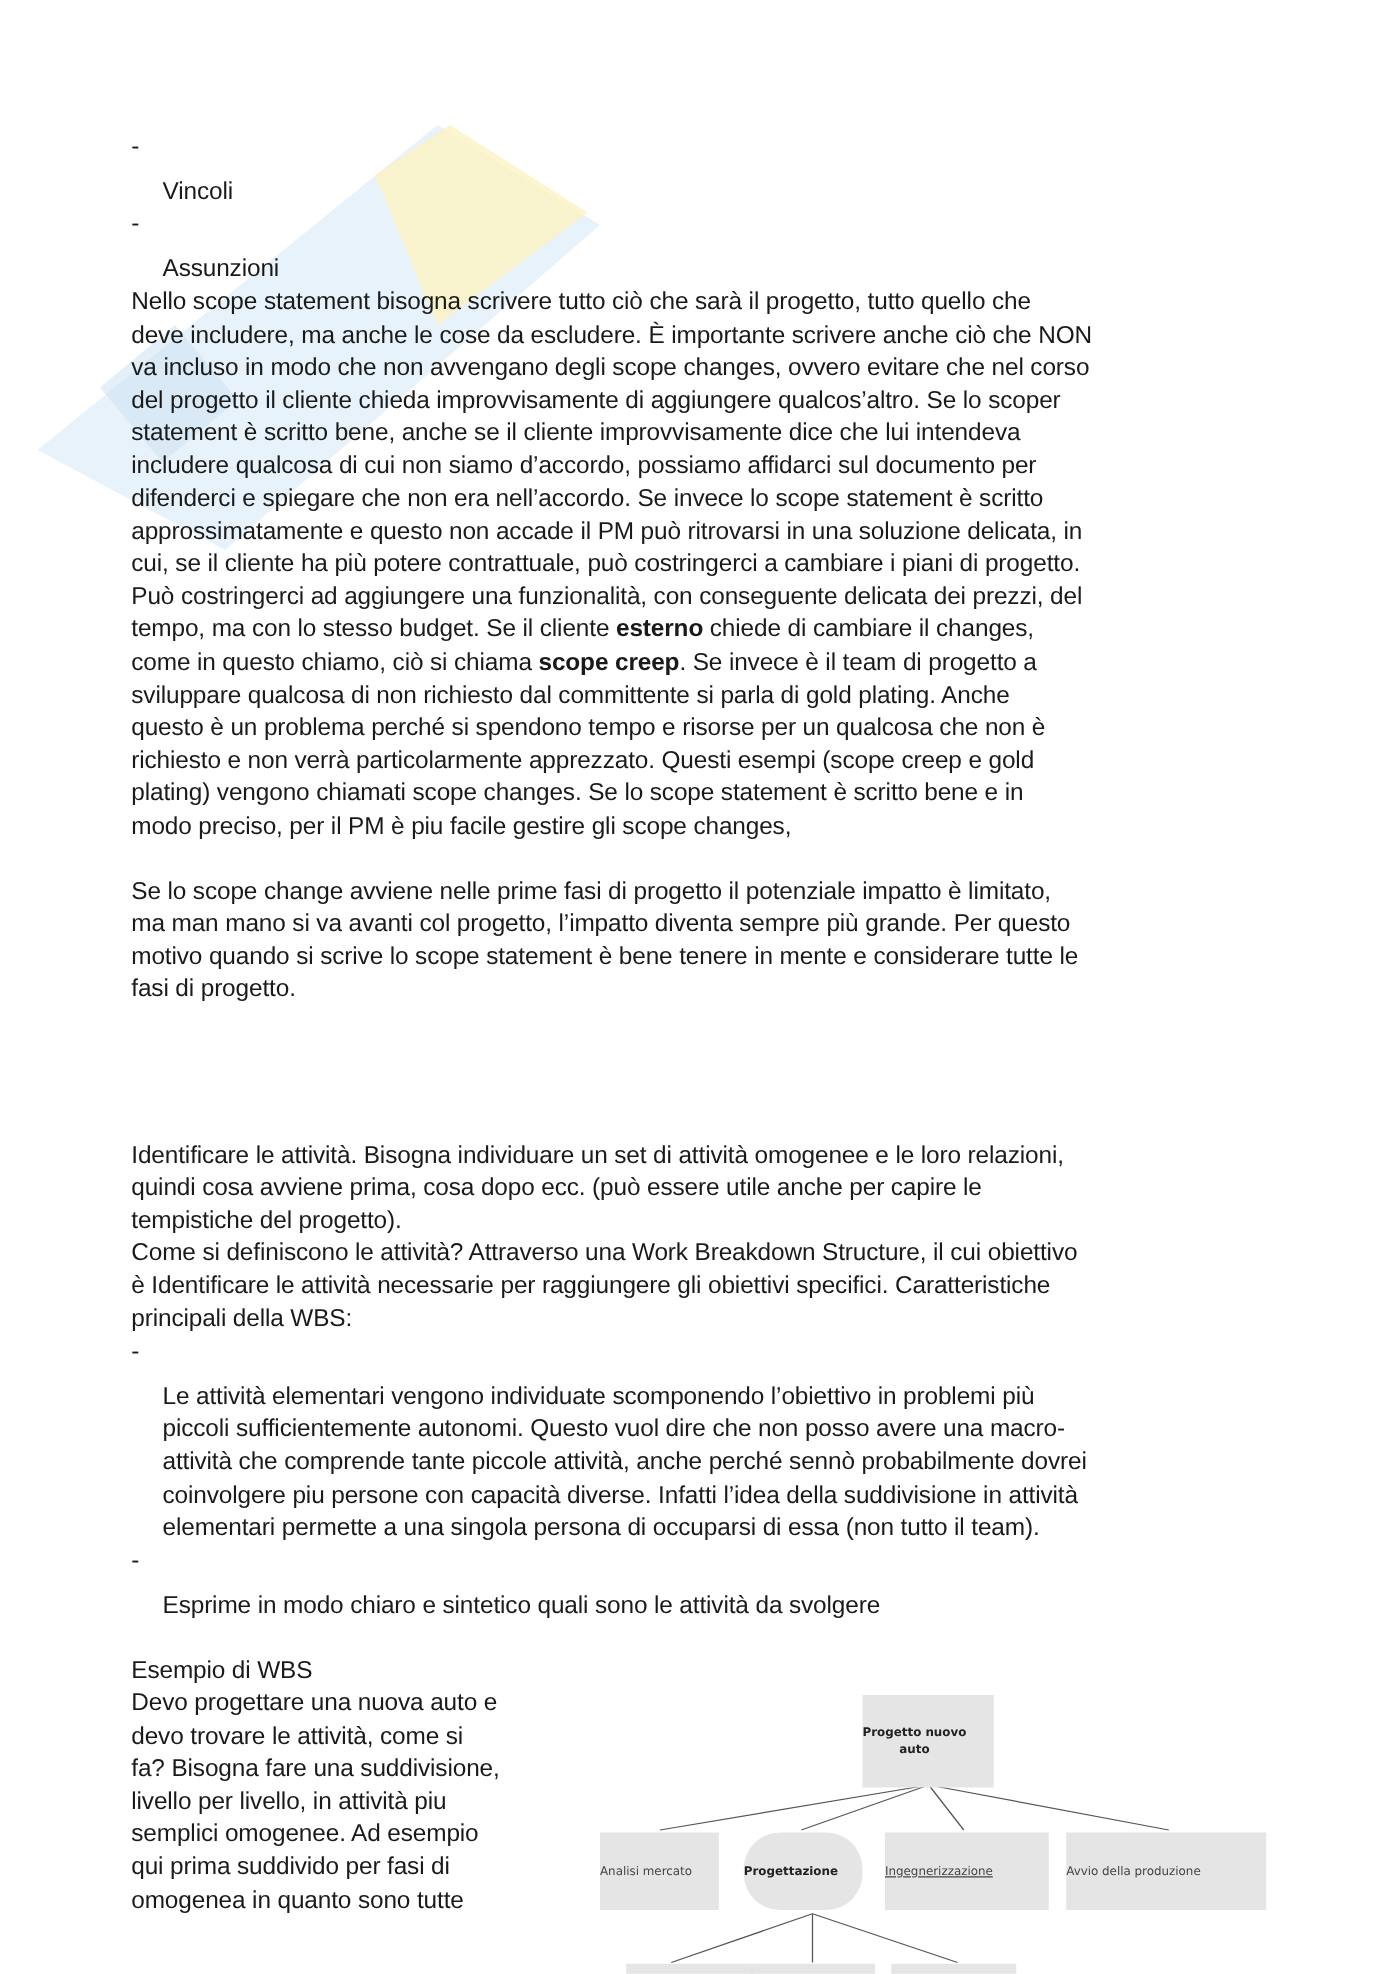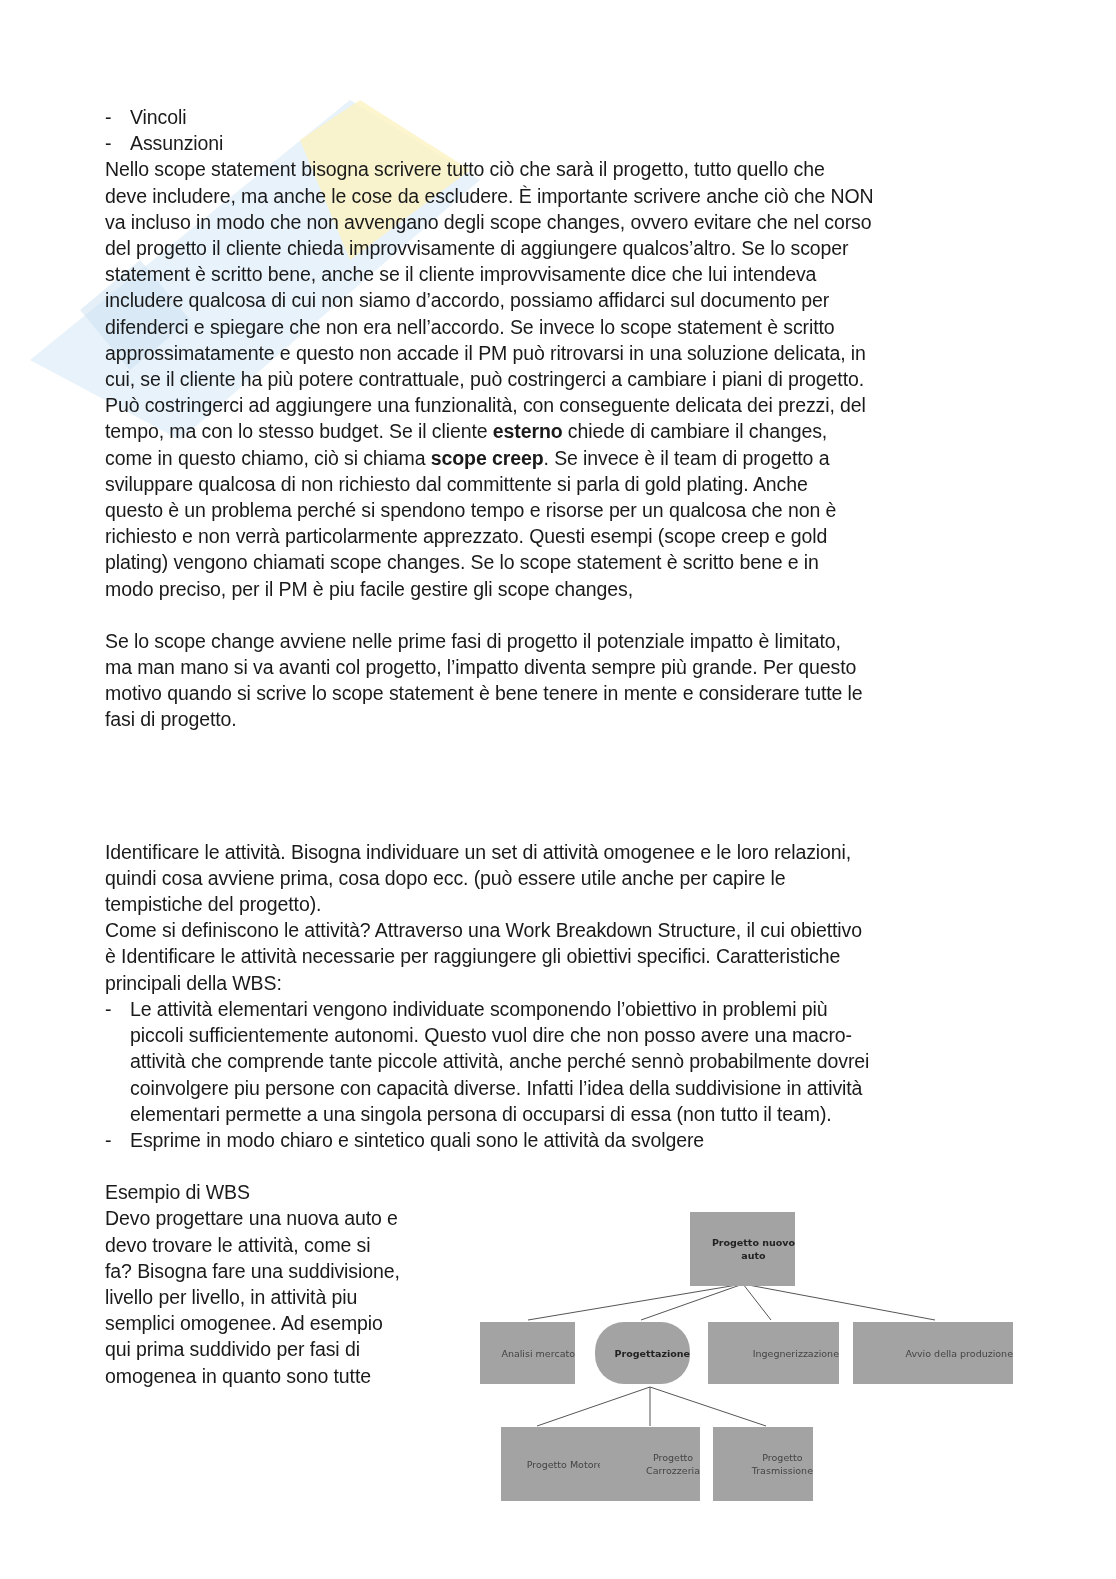--- a/index.html
+++ b/index.html
@@ -8,30 +8,30 @@
       font-family: "Liberation Sans", "DejaVu Sans", sans-serif; color: #1a1a1a;
     }
     .watermark {
       position: absolute; left: 20px; top: 60px; width: 460px; height: 380px;
       pointer-events: none; z-index: 0;
     }
     .page { position: absolute; left: 105px; top: 104px; width: 910px; z-index: 1; }
     .line { font-size: 19.5px; line-height: 26.2px; white-space: nowrap; letter-spacing: -0.1px; }
     .bullet { display: flex; }
     .bullet .dash { width: 25px; flex: 0 0 25px; }
-    .bullet .btext { flex: 1; }
+    .bullet .btext { flex: 1; margin-top: 36px; }
     .gap-s { height: 26px; }
     .gap-l { height: 80px; }
     .heading { font-weight: bold; text-decoration: underline; font-size: 19.5px; line-height: 26px; }
     b { font-weight: bold; }
     .wbs-section { position: relative; height: 360px; }
     .wbs-text { position: absolute; left: 0; top: 0; width: 360px; }
     .diagram { position: absolute; left: 368px; top: 0; width: 545px; height: 360px; }
     .node {
-      position: absolute; background: #a3a3a3; display: flex; align-items: center; justify-content: flex-end;
+      position: absolute; background: #e5e5e5; display: flex; align-items: center; justify-content: flex-start;
       text-align: center; font-family: "DejaVu Sans", sans-serif; font-size: 9.5px; color: #444; line-height: 13px;
     }
     .node.bold { font-weight: bold; color: #222; }
     svg.links { position: absolute; left: 0; top: 0; }
   </style>
 </head>
 <body>
 
 <svg class="watermark" viewBox="0 0 460 380">
   <polygon points="10,300 330,40 460,120 160,380" fill="#d6e8f5" opacity="0.55"></polygon>
@@ -137,21 +137,21 @@
 
       <div class="node bold" style="left:217px; top:33px; width:105px; height:74px;">
         <div>
             <div>Progetto nuovo</div>
             <div>auto</div>
           </div>
       </div>
 
       <div class="node" style="left:7px; top:143px; width:95px; height:62px;">Analisi mercato</div>
       <div class="node bold" style="left:122px; top:143px; width:95px; height:62px;border-radius:29px;">Progettazione</div>
-      <div class="node" style="left:235px; top:143px; width:131px; height:62px;">Ingegnerizzazione</div>
+      <div class="node" style="left:235px; top:143px; width:131px; height:62px;text-decoration:underline;">Ingegnerizzazione</div>
       <div class="node" style="left:380px; top:143px; width:160px; height:62px;">Avvio della produzione</div>
 
       <div class="node" style="left:28px; top:248px; width:102px; height:74px;">
         <div>
             <div>Progetto Motore</div>
             <div></div>
           </div>
       </div>
       <div class="node" style="left:127px; top:248px; width:100px; height:74px;">
         <div>

